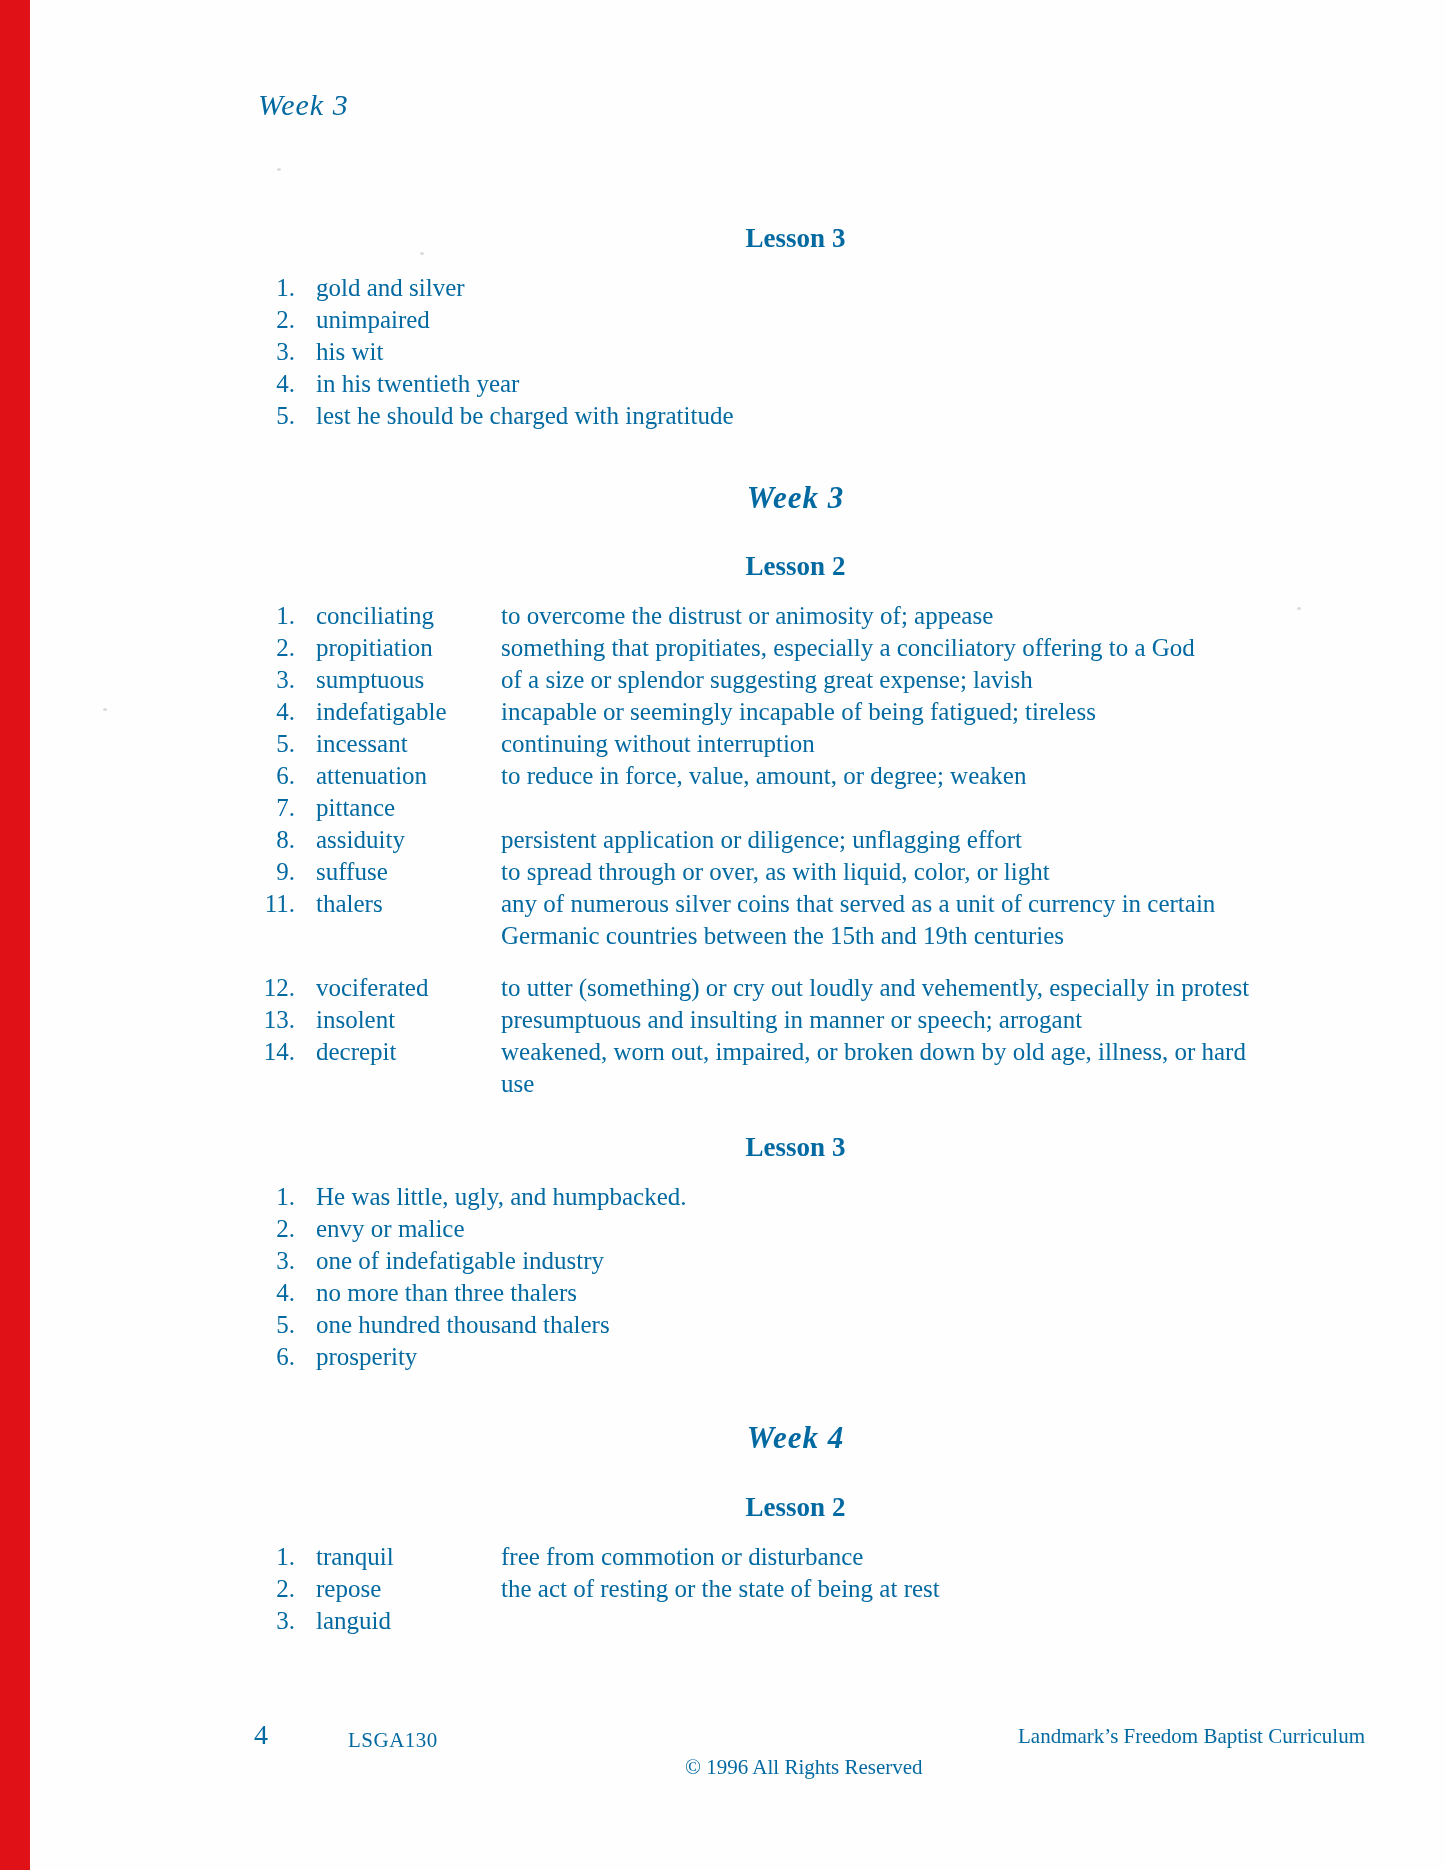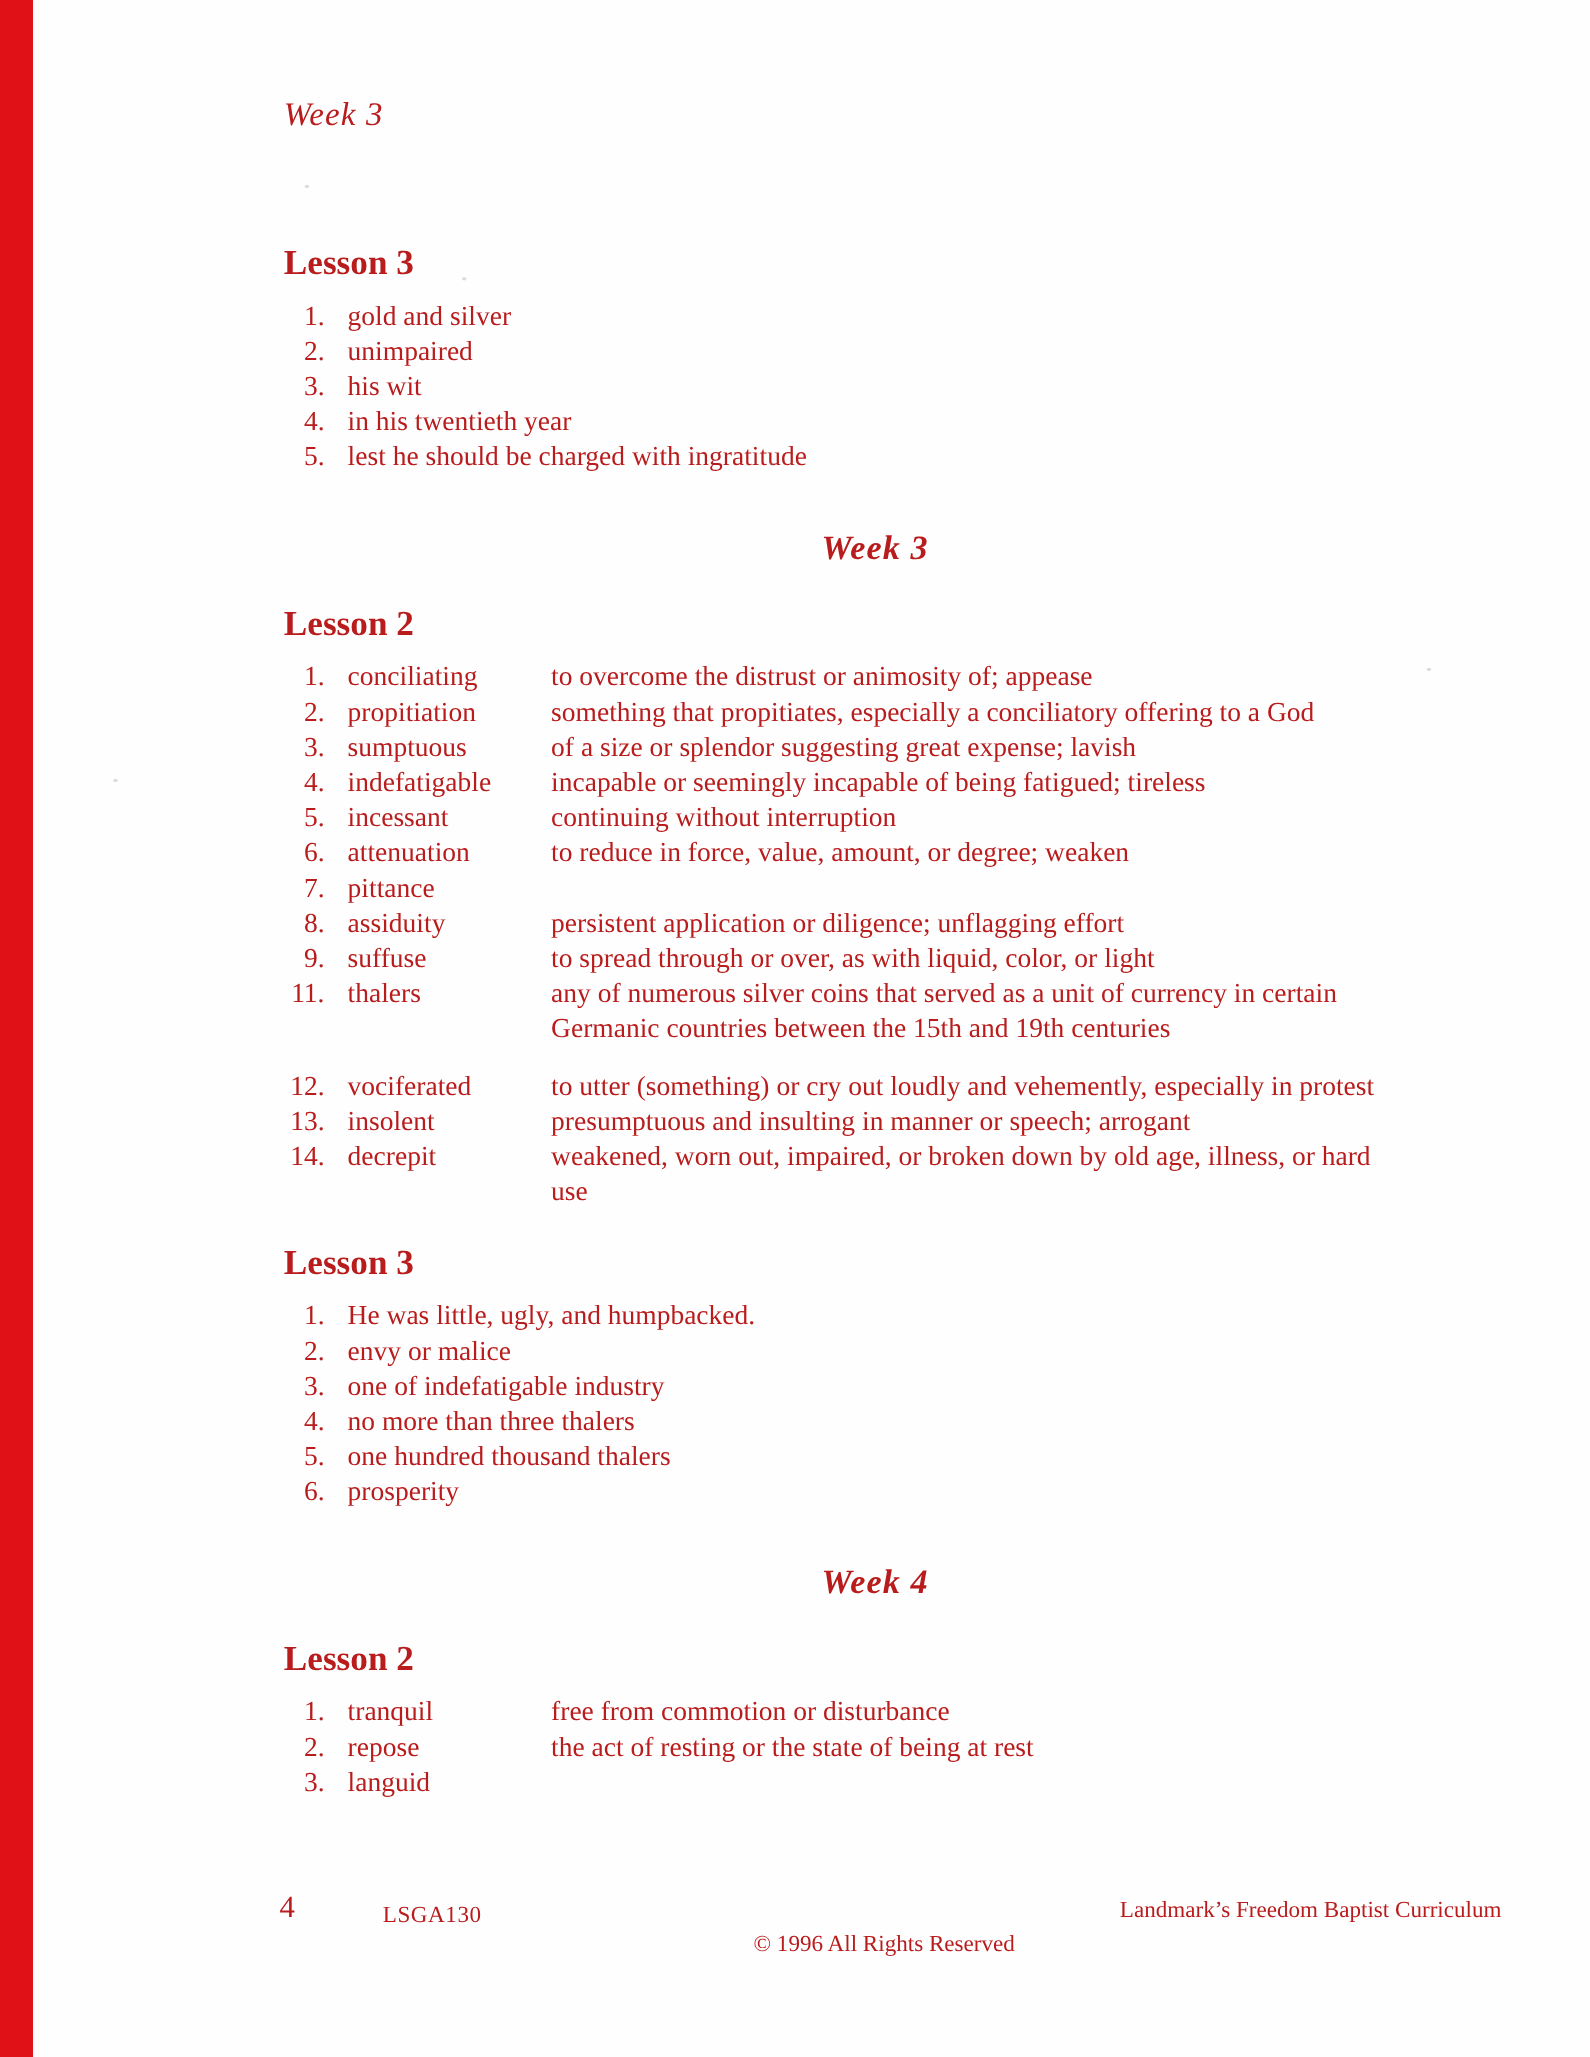--- a/index.html
+++ b/index.html
@@ -2,35 +2,35 @@
 <html><head>
 <meta charset="utf-8">
 <style>
   html,body{margin:0;padding:0;background:#ffffff;}
   .page{
     position:relative;
     width:1445px;height:1870px;
     background:#fefefe;
     overflow:hidden;
     font-family:"Liberation Serif","DejaVu Serif",serif;
-    color:#b91c1c;
+    color:#0369a1;
   }
   .red-stripe{
     position:absolute;left:0;top:0;width:30px;height:1870px;
     background:#e01117;
   }
   .running-header{
     position:absolute;left:258px;top:88px;
     font-style:italic;font-size:30px;line-height:34px;
     letter-spacing:1px;
   }
   #content{position:absolute;left:258px;top:0;width:1075px;}
   .section{position:absolute;left:0;width:100%;}
   .lesson-title{
-    font-weight:bold;font-size:32px;line-height:30px;margin:0 0 19px 0;
+    font-weight:bold;font-size:27px;line-height:30px;margin:0 0 19px 0;text-align:center;
   }
   .week-heading{
     font-weight:bold;font-style:italic;font-size:31px;line-height:36px;
     text-align:center;width:100%;letter-spacing:1px;
   }
   .row{
     display:grid;grid-template-columns:40px auto;
     font-size:25px;line-height:32px;white-space:pre;
   }
   .vocab .row{grid-template-columns:40px 203px auto;}

